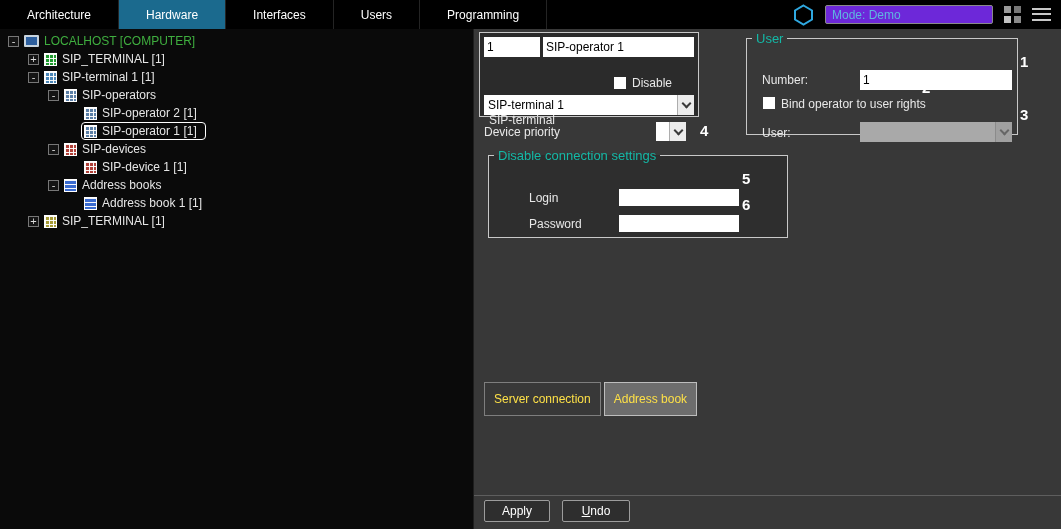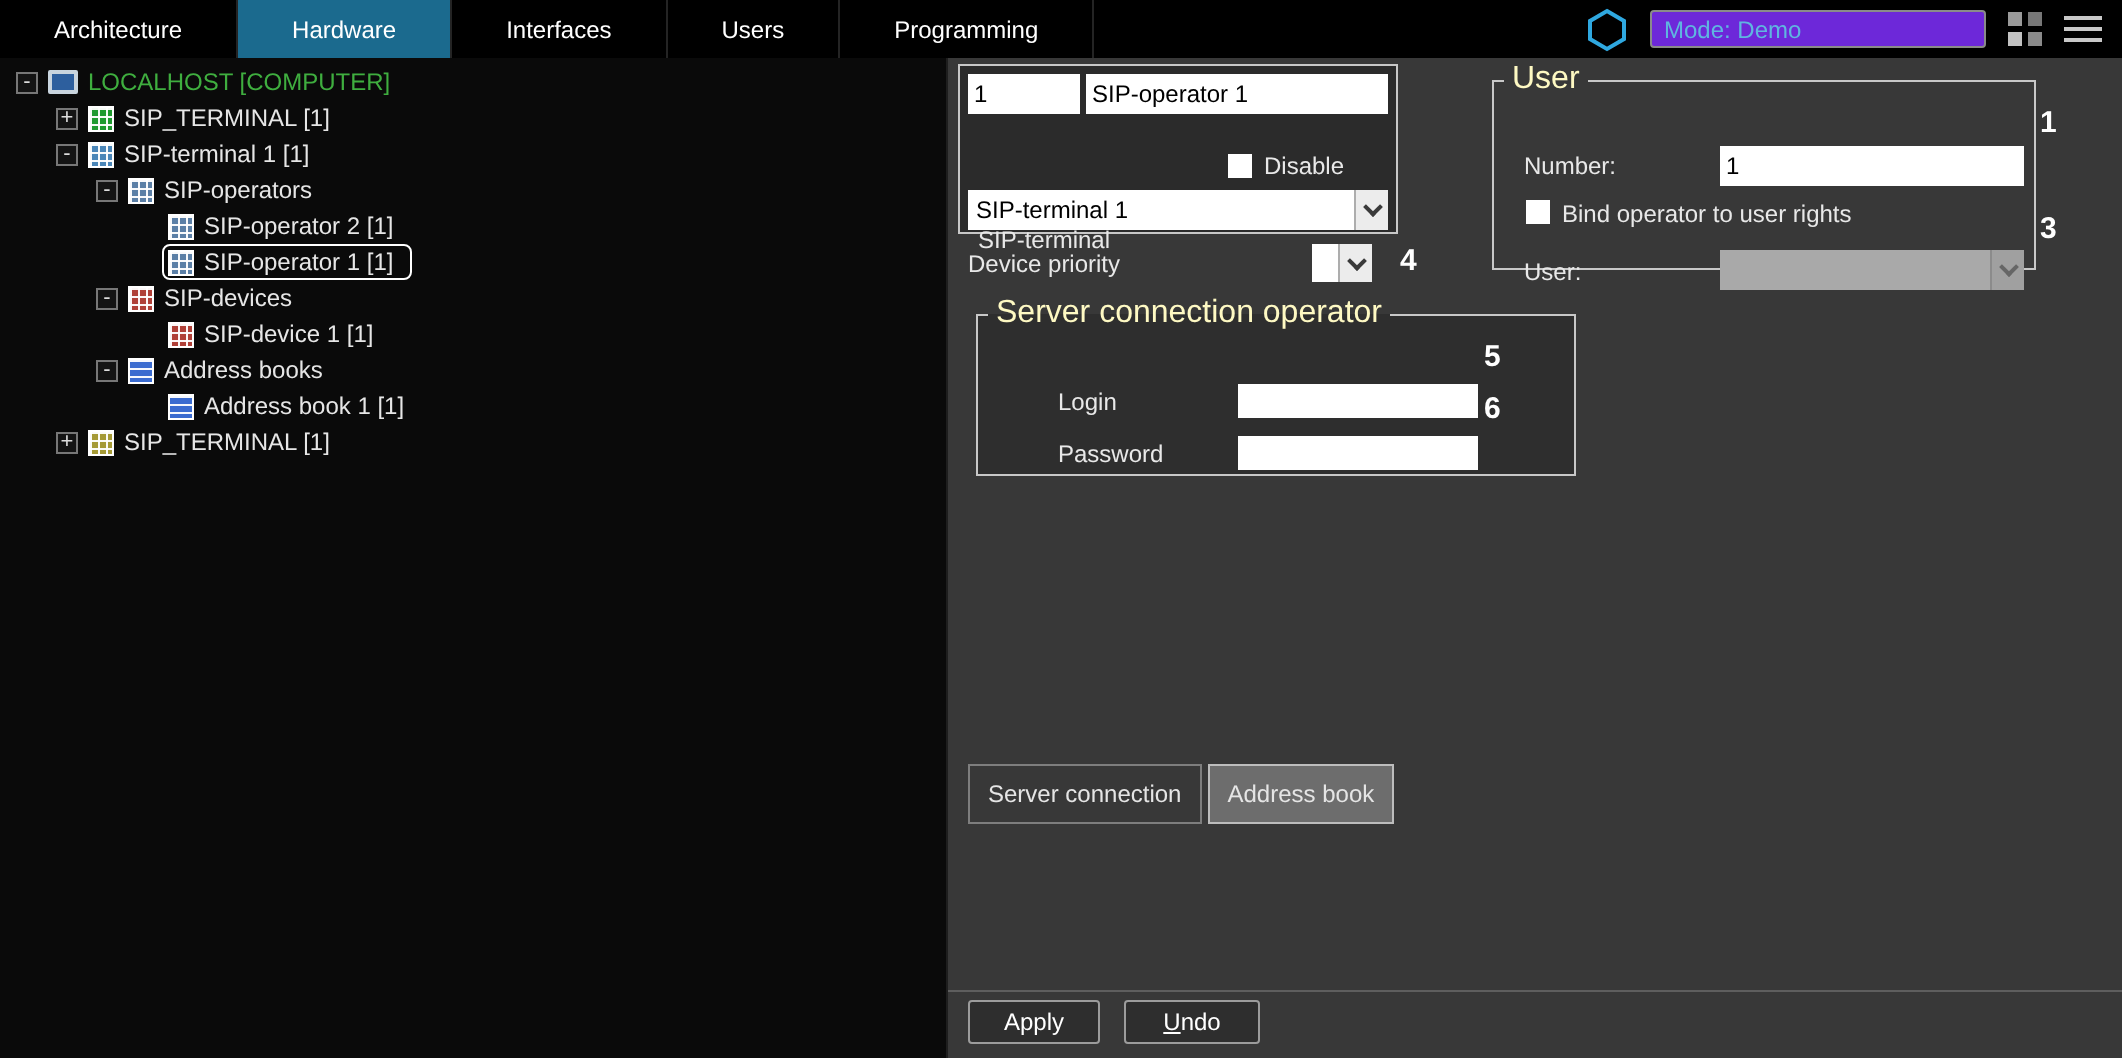--- a/index.html
+++ b/index.html
@@ -46,40 +46,40 @@
   .disable-cb { left:134px; top:44px; }
   .disable-lbl { left:152px; top:43px; }
   .select { position:absolute; background:#fff; display:flex; align-items:center; cursor:pointer; }
   .select-val { flex:1; color:#000; padding-left:4px; white-space:nowrap; overflow:hidden; }
   .select-arrow { width:17px; align-self:stretch; background:#ececec; border-left:1px solid #adadad; display:flex; align-items:center; justify-content:center; }
   .select-arrow::after { content:""; width:5px; height:5px; border-right:2px solid #3a3a3a; border-bottom:2px solid #3a3a3a; transform:rotate(45deg); margin-top:-3px; }
   .terminal-select { left:4px; top:62px; width:210px; height:20px; }
   .devpri-lbl { left:10px; top:96px; }
   .devpri-select { left:182px; top:93px; width:30px; height:19px; }
   fieldset { position:absolute; border:1px solid #c8c8c8; padding:0; min-width:0; }
-  legend { color:#fef9c3; padding:0 4px; margin-left:5px; font-size:16px; }
+  legend { color:#14b8a6; padding:0 4px; margin-left:5px; font-size:13px; }
   .user-group { left:272px; top:2px; width:272px; height:104px; }
   .number-lbl { left:15px; top:27px; }
   .number-input { left:113px; top:24px; width:152px; height:20px; }
   .bind-cb { left:16px; top:51px; }
   .bind-lbl { left:34px; top:51px; }
   .user-lbl { left:15px; top:80px; }
   .user-select { left:113px; top:76px; width:152px; height:20px; background:#a9a9a9; cursor:default; }
   .user-select .select-arrow { background:#a0a0a0; border-left:1px solid #8b8b8b; }
   .user-select .select-arrow::after { border-color:#666; }
   .server-group { left:14px; top:119px; width:300px; height:90px; background:#2e2e2e; }
   .login-lbl { left:40px; top:28px; }
   .login-input { left:130px; top:26px; width:120px; height:17px; }
   .password-lbl { left:40px; top:54px; }
   .password-input { left:130px; top:52px; width:120px; height:17px; }
   .ann { position:absolute; color:#fff; font-weight:bold; font-size:15px; }
   .ann1{left:546px;top:24px}.ann2{left:448px;top:50px}.ann3{left:546px;top:77px}
   .ann4{left:226px;top:93px}.ann5{left:268px;top:141px}.ann6{left:268px;top:167px}
   .tabstrip { position:absolute; left:10px; top:353px; display:flex; align-items:flex-end; }
-  .btab { height:30px; display:flex; align-items:center; padding:0 9px; color:#e5e5e5; cursor:pointer; white-space:nowrap; }
+  .btab { height:18px; display:flex; align-items:center; padding:16px 9px; color:#fde047; cursor:pointer; white-space:nowrap; }
   .btab.active { border:1px solid #7e7e7e; background:#383838; }
   .btab.inactive { border:1px solid #bdbdbd; background:#6d6d6d; margin-left:3px; }
   .btnline { position:absolute; left:0; top:466px; width:100%; height:1px; background:#5e5e5e; }
   .btn { position:absolute; top:471px; height:22px; background:#2e2e2e; border:1px solid #9c9c9c; border-radius:2px; color:#fff; font-size:12px; font-family:inherit; cursor:pointer; }
   .btn.apply { left:10px; width:66px; }
   .btn.undo { left:88px; width:68px; }
   .btn span { display:block; }
   .btn.undo span::first-letter { text-decoration:underline; }
 </style>
 </head>
@@ -194,21 +194,21 @@
     <span class="checkbox bind-cb"></span>
     <span class="lbl bind-lbl">Bind operator to user rights</span>
     <span class="lbl user-lbl">User:</span>
     <div class="select user-select">
       <span class="select-val"></span>
       <span class="select-arrow"></span>
     </div>
   </fieldset>
 
   <fieldset class="server-group">
-    <legend>Server connection operator</legend>
+    <legend>Disable connection settings</legend>
     <span class="lbl login-lbl">Login</span>
     <input class="txt login-input" value="" style="">
     <span class="lbl password-lbl">Password</span>
     <input class="txt password-input" value="" style="">
   </fieldset>
 
   <span class="ann ann1">1</span>
   <span class="ann ann2">2</span>
   <span class="ann ann3">3</span>
   <span class="ann ann4">4</span>

